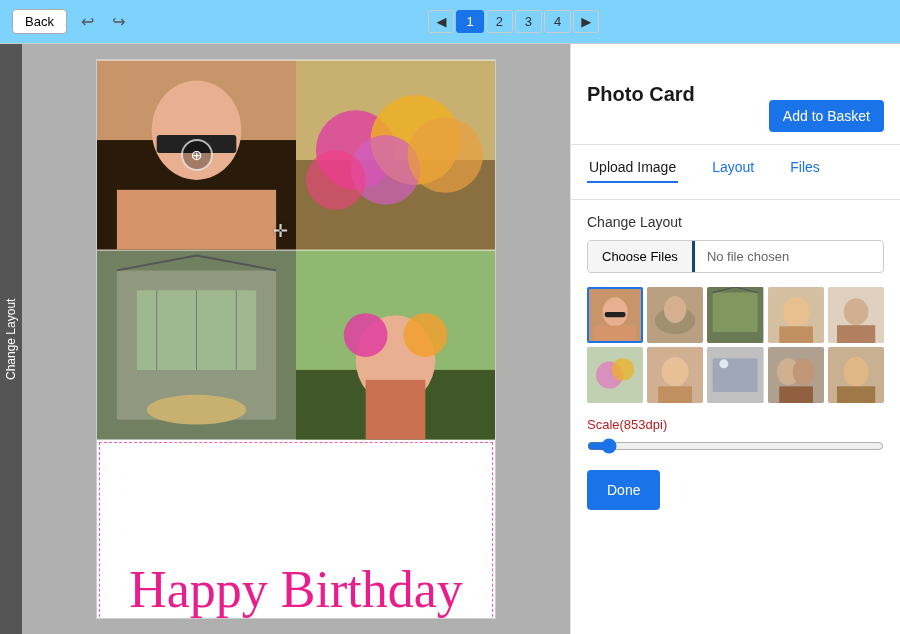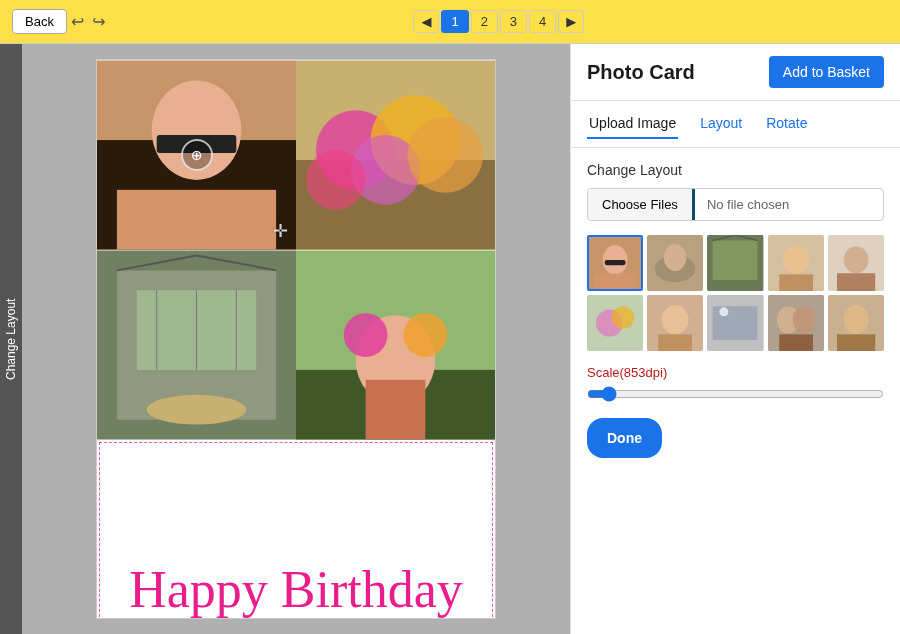--- a/index.html
+++ b/index.html
@@ -8,25 +8,26 @@
       background: #d0d0d0;
       width: 900px;
       height: 634px;
       overflow: hidden;
       display: flex;
       flex-direction: column;
     }
 
     
     .topbar {
-      background: #fde047;
+      background: #7dd3fc;
       border-bottom: 1px solid #ccc;
       display: flex;
       align-items: center;
       padding: 6px 12px;
+      gap: 10px;
       height: 44px;
       flex-shrink: 0;
     }
     .topbar-back-btn {
       background: #fff;
       border: 1px solid #aaa;
       border-radius: 4px;
       padding: 4px 12px;
       font-size: 13px;
       cursor: pointer;
@@ -197,27 +198,28 @@
 
     .add-basket-btn {
       background: #1a73e8;
       color: #fff;
       border: none;
       border-radius: 4px;
       padding: 8px 14px;
       font-size: 14px;
       cursor: pointer;
       font-weight: 500;
+      margin-top: 44px;
     }
 
     
     .panel-tabs {
       display: flex;
-      padding: 8px 16px 8px;
-      gap: 20px;
+      padding: 8px 16px 16px;
+      gap: 32px;
       border-bottom: 1px solid #e0e0e0;
     }
 
     .panel-tab {
       font-size: 14px;
       padding: 6px 2px;
       cursor: pointer;
       border-bottom: 2px solid transparent;
       color: #555;
       background: none;
@@ -307,25 +309,24 @@
       width: 100%;
       accent-color: #1a73e8;
       margin-bottom: 16px;
     }
 
     
     .done-btn {
       background: #1a73e8;
       color: #fff;
       border: none;
-      border-radius: 16px;
+      border-radius: 4px;
       padding: 12px 20px;
       font-size: 14px;
       cursor: pointer;
-      font-weight: bold;
     }
 
     
     .thumb-svg {
       width: 100%;
       height: 100%;
     }
   </style>
 </head>
 <body>
@@ -415,21 +416,21 @@
   <div class="right-panel">
 
     <div class="panel-header">
       <span class="panel-title">Photo Card</span>
       <button class="add-basket-btn">Add to Basket</button>
     </div>
 
     <div class="panel-tabs">
       <button class="panel-tab active">Upload Image</button>
       <button class="panel-tab blue">Layout</button>
-      <button class="panel-tab blue">Rotate</button>
+      <button class="panel-tab blue">Files</button>
     </div>
 
     <div class="panel-content">
       
       <div class="section-label">Change Layout</div>
 
       
       <div class="file-upload-row">
         <button class="choose-files-btn">Choose Files</button>
         <span class="no-file-label">No file chosen</span>

